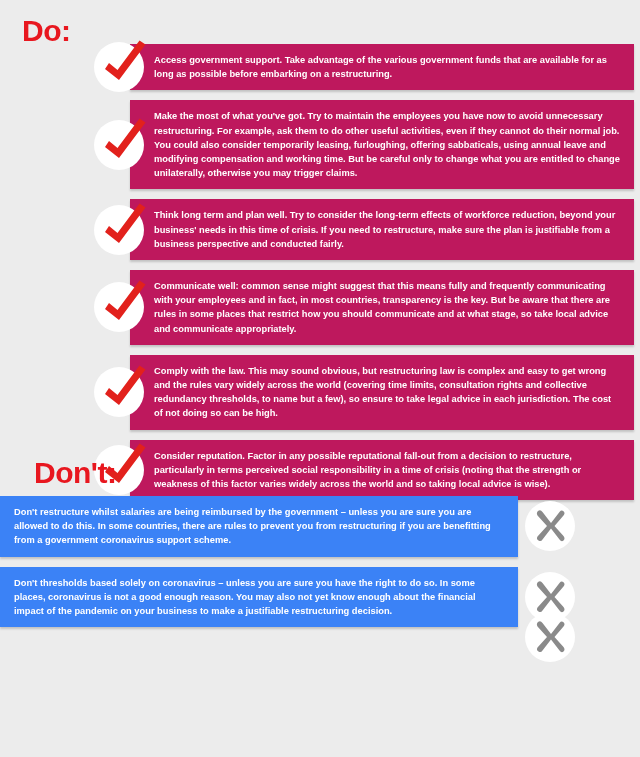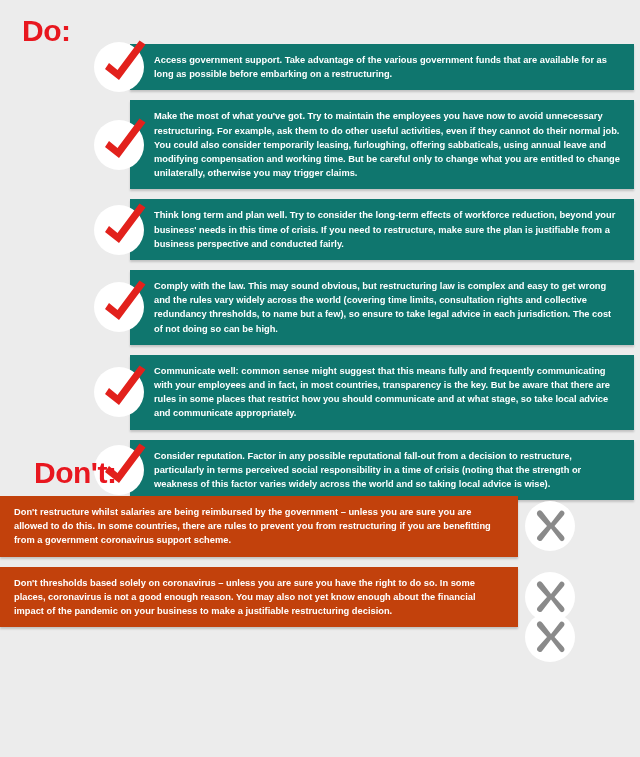--- a/index.html
+++ b/index.html
@@ -49,21 +49,21 @@
     width: 640px;
   }
   .do-row {
     position: relative;
     margin-bottom: 10px;
     height: auto;
   }
   .do-box {
     margin-left: 130px;
     margin-right: 6px;
-    background: #0f766e;
+    background: #be185d;
     color: #ffffff;
     font-size: 9.3px;
     line-height: 14.2px;
     font-weight: bold;
     padding: 9px 12px 9px 24px;
     box-sizing: border-box;
     box-shadow: 0 2px 2px rgba(0,0,0,0.18);
     min-height: 46px;
     display: flex;
     align-items: center;
@@ -104,21 +104,21 @@
     top: 496px;
     width: 640px;
   }
   .dont-row {
     position: relative;
     margin-bottom: 10px;
   }
   .dont-box {
     margin-left: 0;
     margin-right: 122px;
-    background: #c2410c;
+    background: #3b82f6;
     color: #ffffff;
     font-size: 9.3px;
     line-height: 14.2px;
     font-weight: bold;
     padding: 9px 26px 9px 14px;
     box-sizing: border-box;
     box-shadow: 0 2px 2px rgba(0,0,0,0.18);
     min-height: 46px;
     display: flex;
     align-items: center;
@@ -188,32 +188,32 @@
         </div>
         <div class="tick-wrap">
           <div class="tick-circle"></div>
           <svg class="tick-svg" viewBox="0 0 56 56" xmlns="http://www.w3.org/2000/svg">
             <path d="M11 30 L15 24 L23.5 31 L45.5 1.5 L51.5 5.5 L25 41 Z" fill="#e2211c"></path>
           </svg>
         </div>
       </div>
       <div class="do-row">
         <div class="do-box">
+          <p>Communicate well: common sense might suggest that this means fully and frequently communicating with your employees and in fact, in most countries, transparency is the key. But be aware that there are rules in some places that restrict how you should communicate and at what stage, so take local advice and communicate appropriately.</p>
+        </div>
+        <div class="tick-wrap">
+          <div class="tick-circle"></div>
+          <svg class="tick-svg" viewBox="0 0 56 56" xmlns="http://www.w3.org/2000/svg">
+            <path d="M11 30 L15 24 L23.5 31 L45.5 1.5 L51.5 5.5 L25 41 Z" fill="#e2211c"></path>
+          </svg>
+        </div>
+      </div>
+      <div class="do-row">
+        <div class="do-box">
           <p>Comply with the law. This may sound obvious, but restructuring law is complex and easy to get wrong and the rules vary widely across the world (covering time limits, consultation rights and collective redundancy thresholds, to name but a few), so ensure to take legal advice in each jurisdiction. The cost of not doing so can be high.</p>
-        </div>
-        <div class="tick-wrap">
-          <div class="tick-circle"></div>
-          <svg class="tick-svg" viewBox="0 0 56 56" xmlns="http://www.w3.org/2000/svg">
-            <path d="M11 30 L15 24 L23.5 31 L45.5 1.5 L51.5 5.5 L25 41 Z" fill="#e2211c"></path>
-          </svg>
-        </div>
-      </div>
-      <div class="do-row">
-        <div class="do-box">
-          <p>Communicate well: common sense might suggest that this means fully and frequently communicating with your employees and in fact, in most countries, transparency is the key. But be aware that there are rules in some places that restrict how you should communicate and at what stage, so take local advice and communicate appropriately.</p>
         </div>
         <div class="tick-wrap">
           <div class="tick-circle"></div>
           <svg class="tick-svg" viewBox="0 0 56 56" xmlns="http://www.w3.org/2000/svg">
             <path d="M11 30 L15 24 L23.5 31 L45.5 1.5 L51.5 5.5 L25 41 Z" fill="#e2211c"></path>
           </svg>
         </div>
       </div>
       <div class="do-row">
         <div class="do-box">

